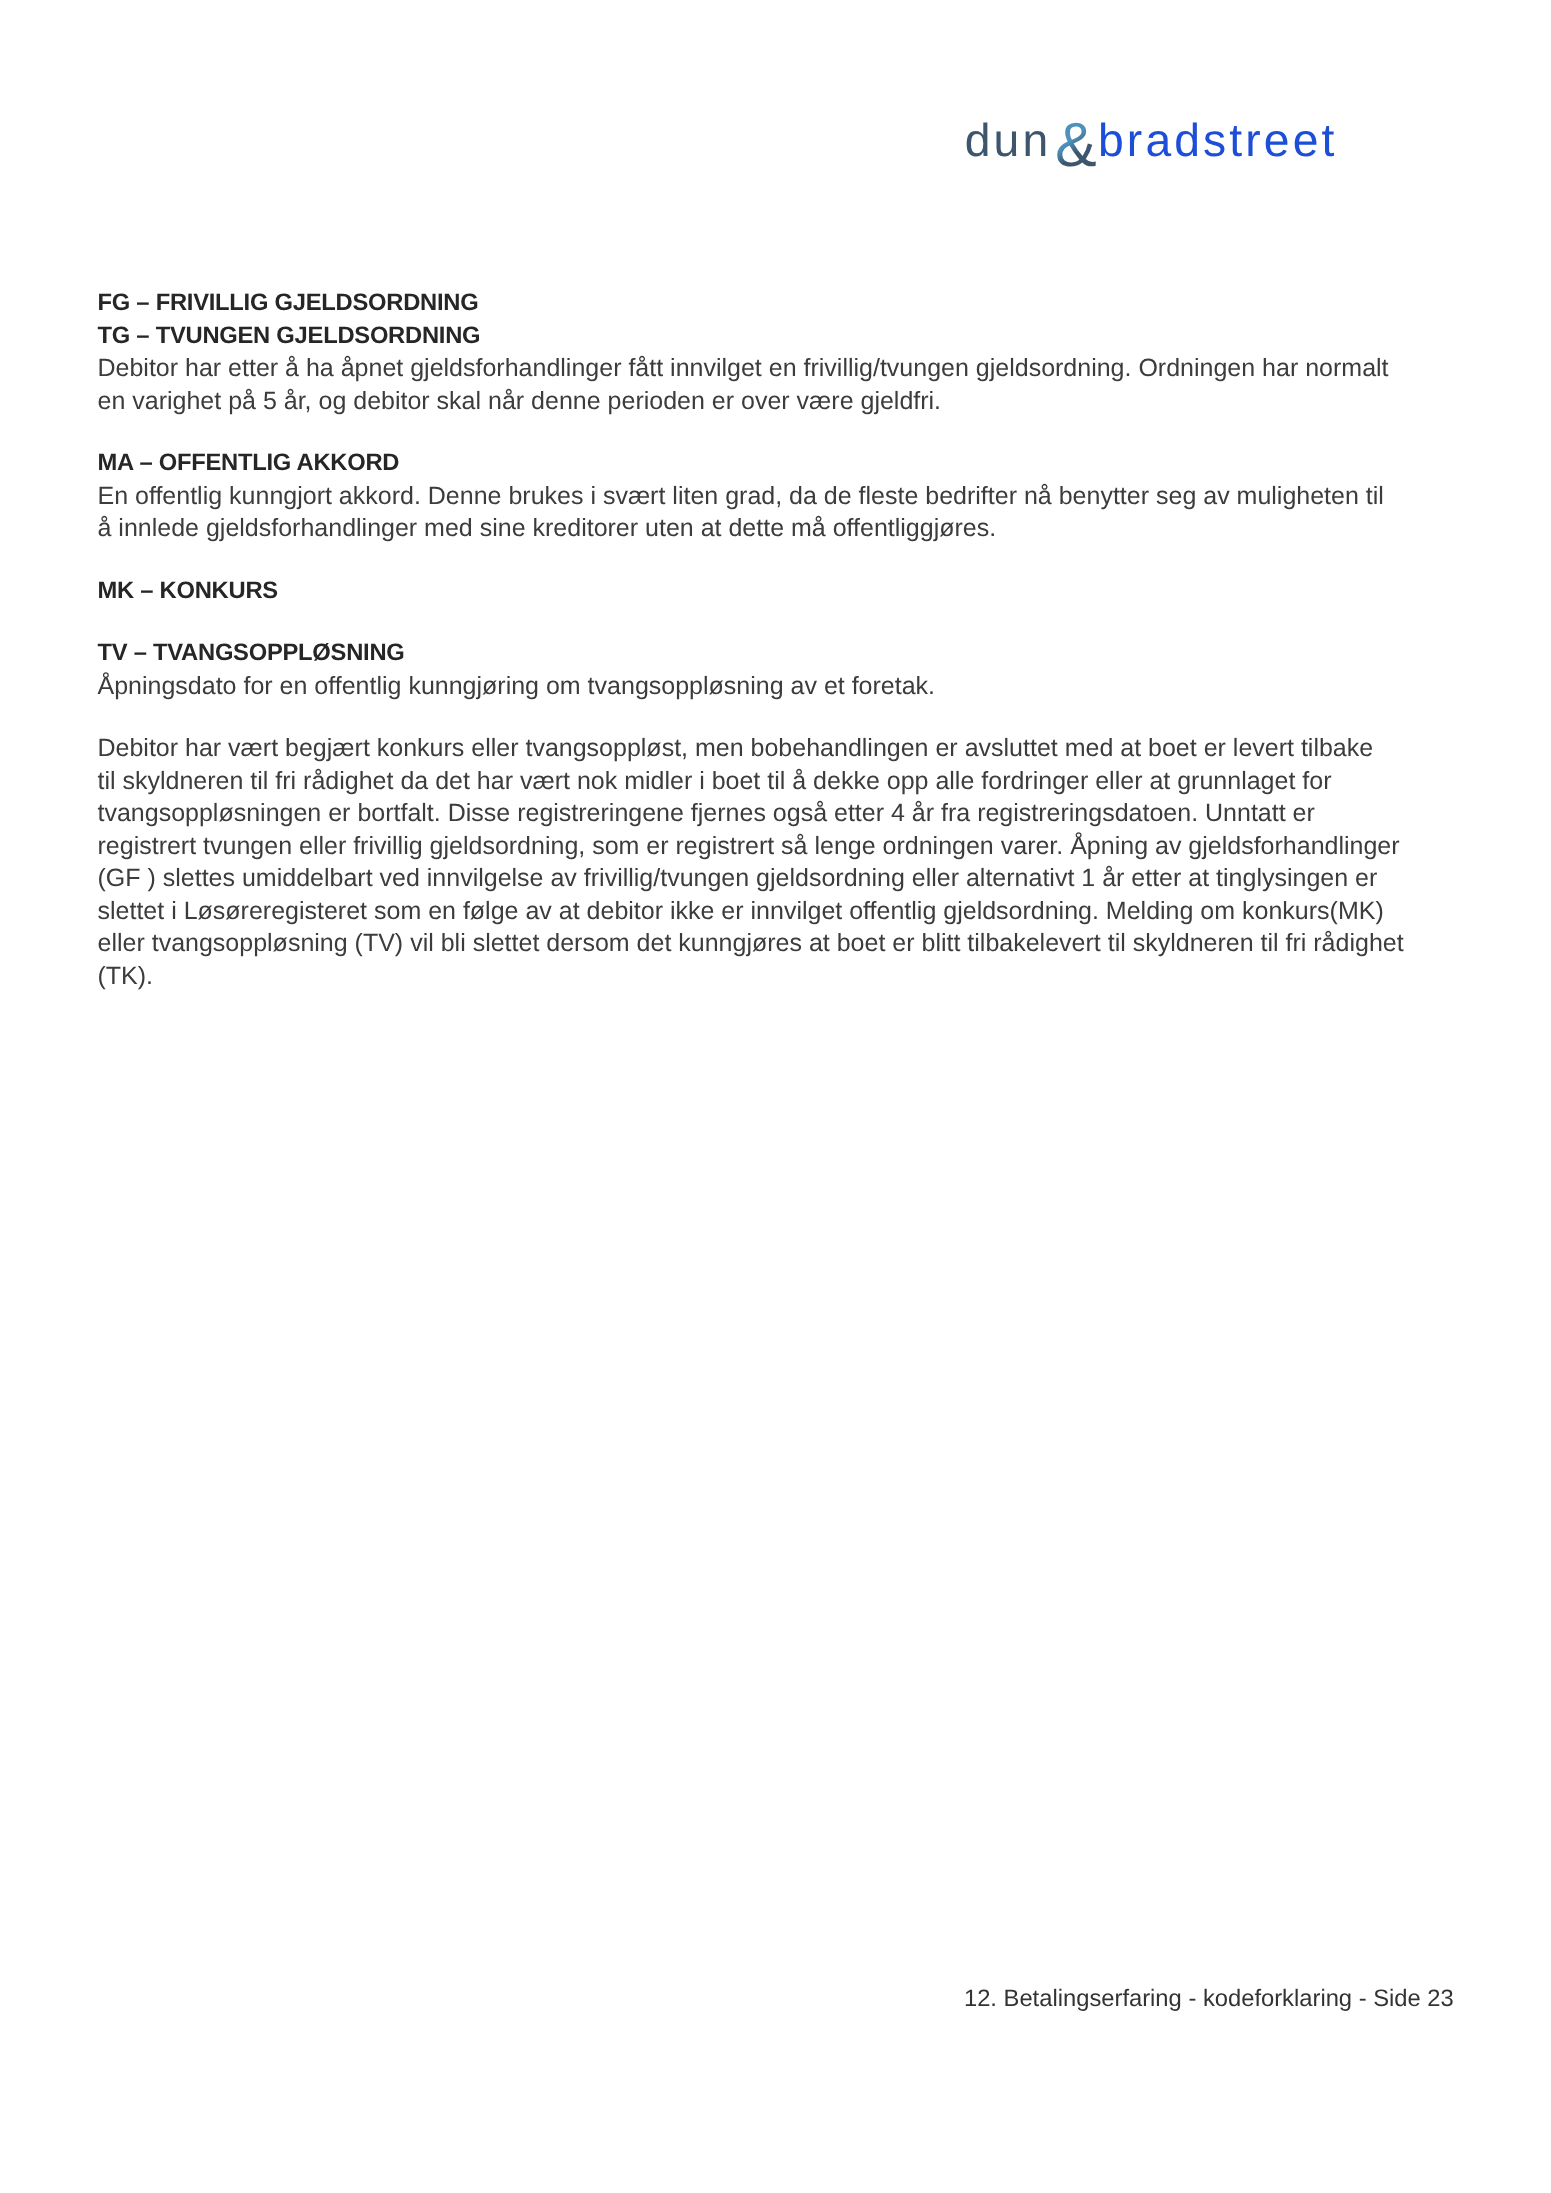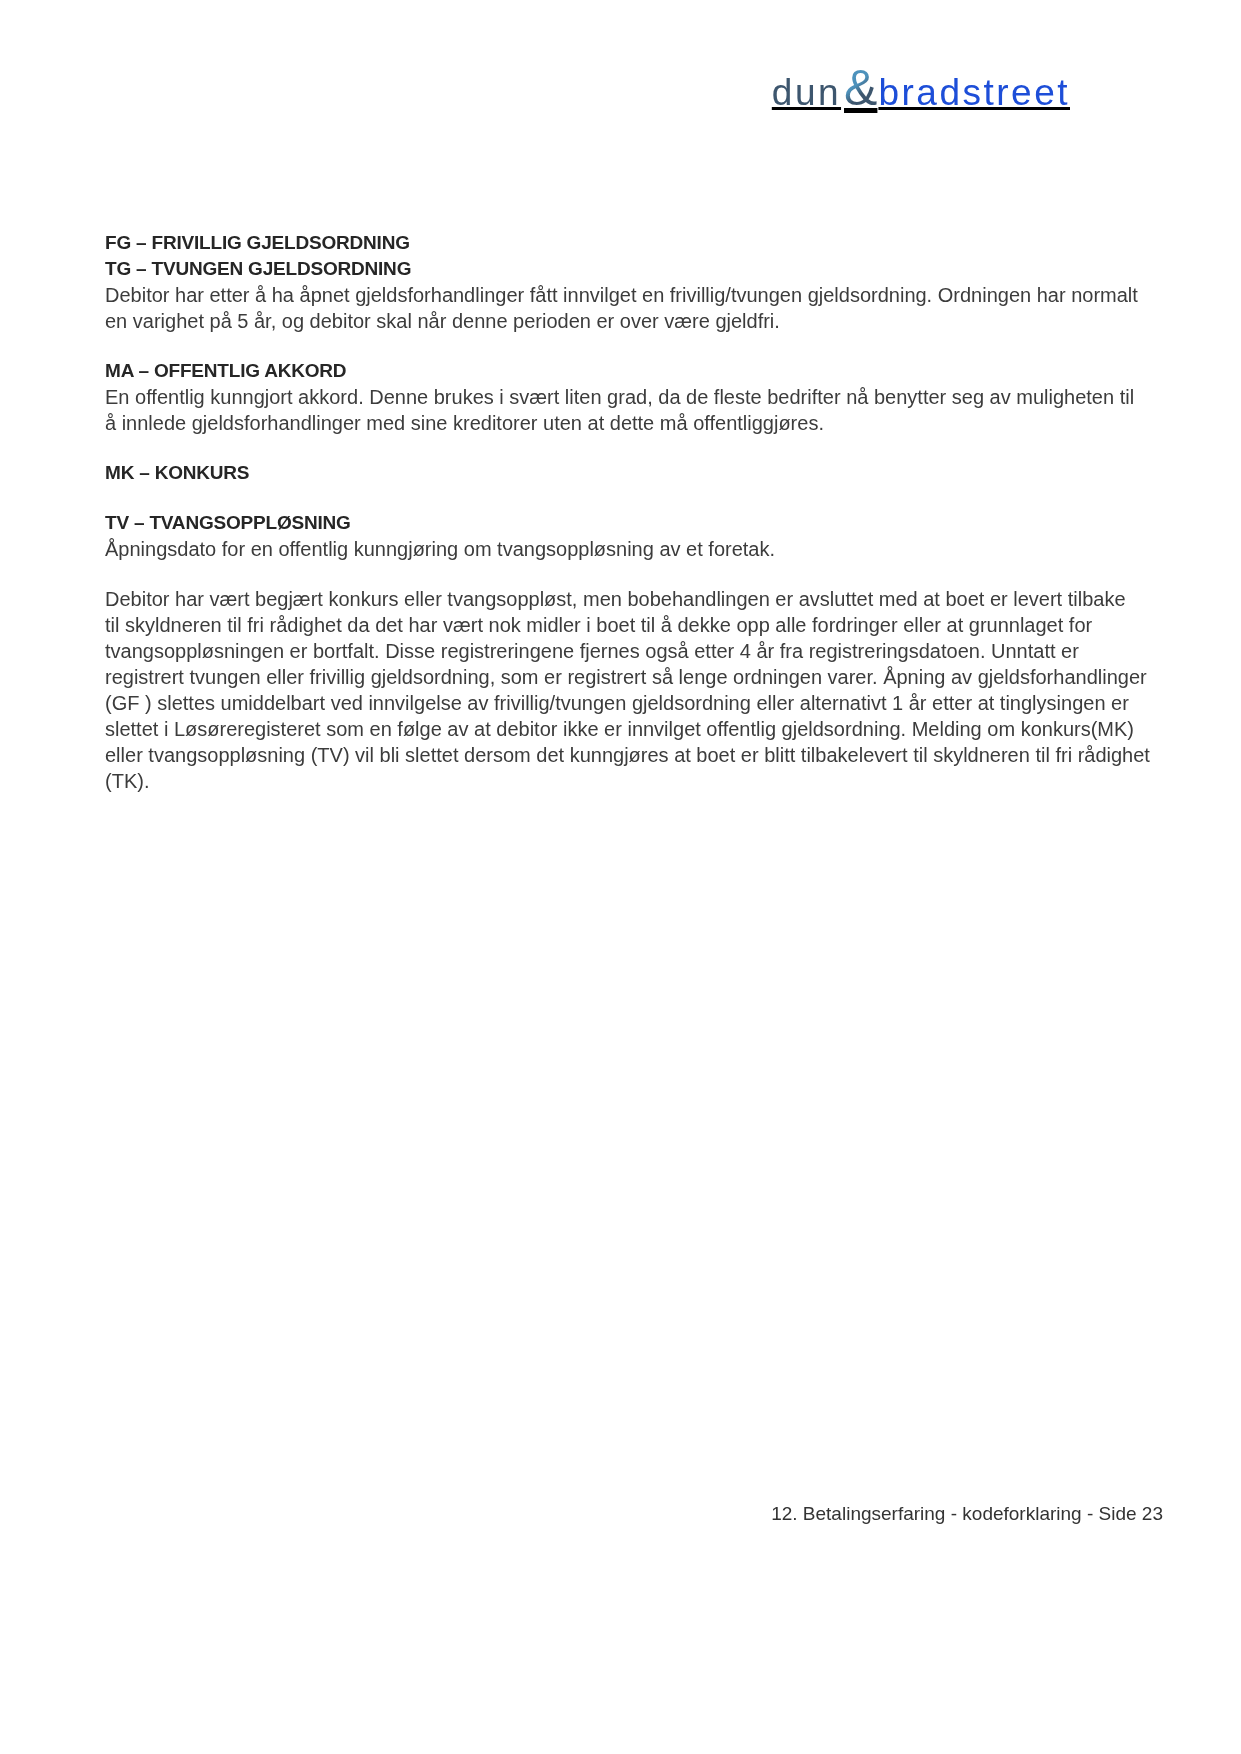--- a/index.html
+++ b/index.html
@@ -12,26 +12,25 @@
     overflow: hidden;
   }
   .page {
     position: absolute;
     inset: 0;
     background: #ffffff;
   }
   
   .logo {
     position: absolute;
-    top: 56px;
+    top: 84px;
     right: 171px;
     display: flex;
-    align-items: flex-end;
+    align-items: center;
     user-select: none;
-    text-decoration: underline;
   }
   .logo-word1 {
     font-size: 37px;
     font-weight: 400;
     letter-spacing: 2.5px;
     color: #3d566e;
   }
   .logo-amp {
     font-size: 50px;
     font-weight: 400;
@@ -49,21 +48,20 @@
     font-weight: 400;
     letter-spacing: 2.5px;
     color: #1d4ed8;
   }
   
   .content {
     position: absolute;
     left: 78px;
     top: 230px;
     width: 1110px;
-    margin-left: 27px;
   }
   section { margin: 0 0 24px 0; }
   .heading {
     margin: 0;
     font-size: 19px;
     font-weight: 700;
     line-height: 26px;
     letter-spacing: -0.2px;
     color: #262626;
   }
@@ -72,21 +70,21 @@
     font-size: 20px;
     line-height: 26px;
     letter-spacing: 0;
     color: #3c3c3c;
     white-space: pre;
   }
   
   .footer {
     position: absolute;
     right: 78px;
-    top: 1502px;
+    top: 1588px;
     font-size: 19px;
     line-height: 24px;
     color: #333333;
   }
 </style>
 </head>
 <body>
 
 <div class="page">
 

